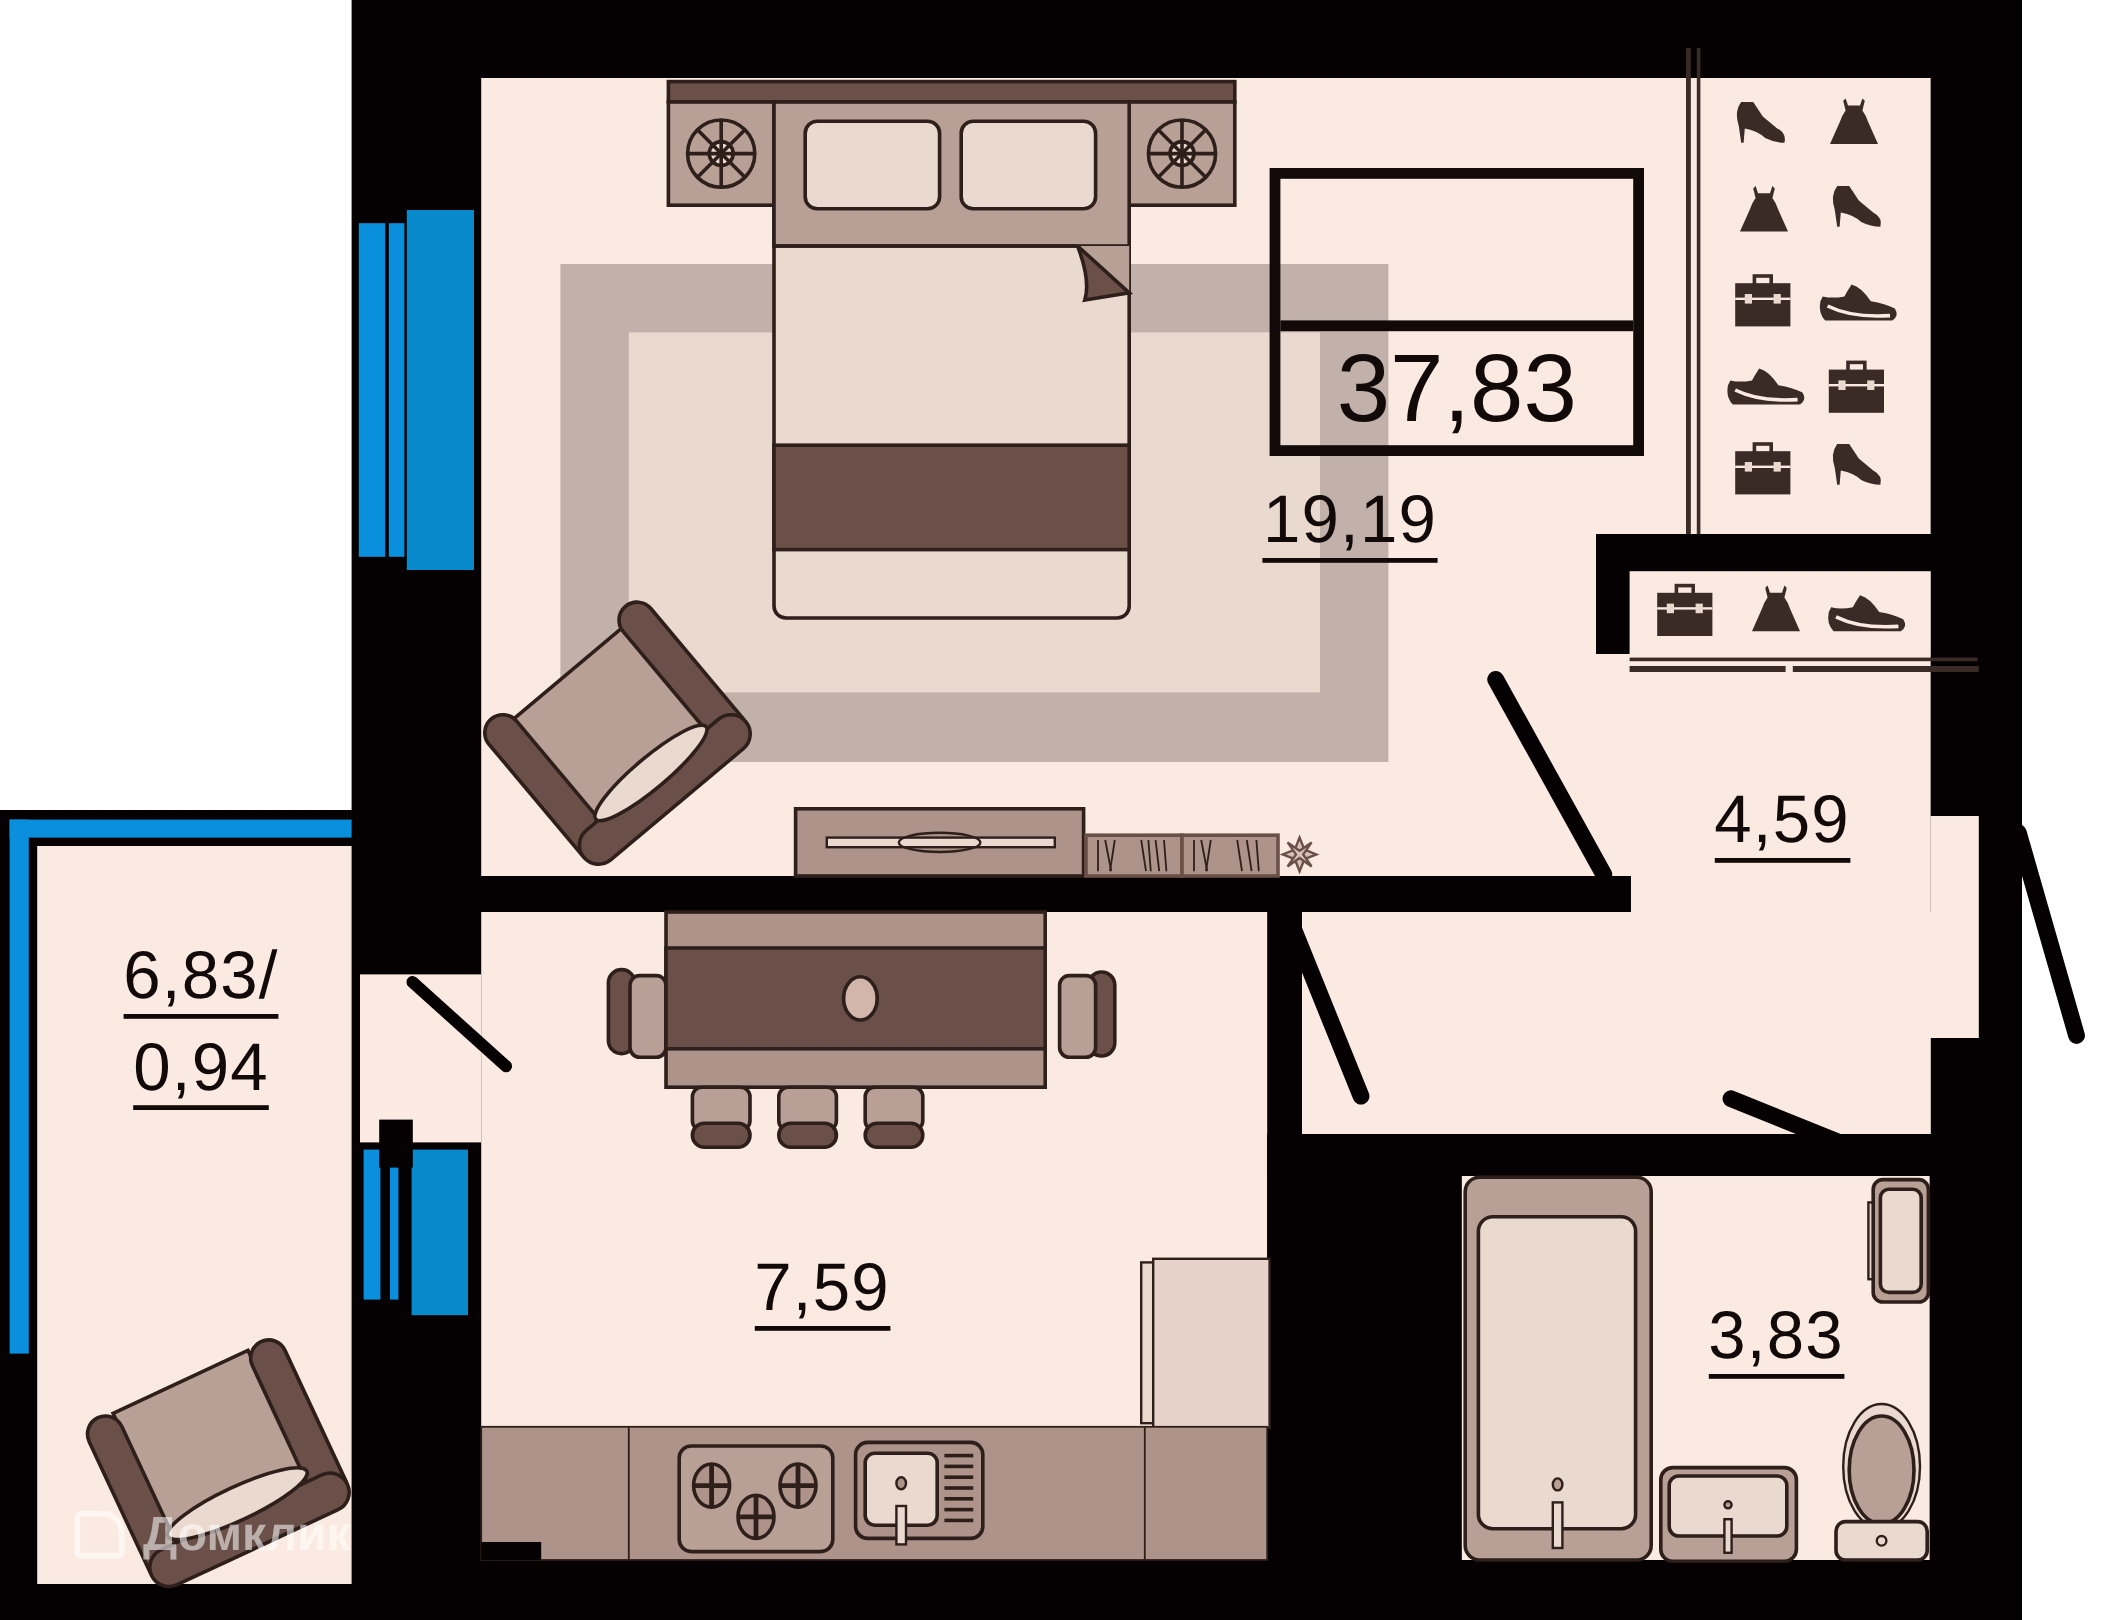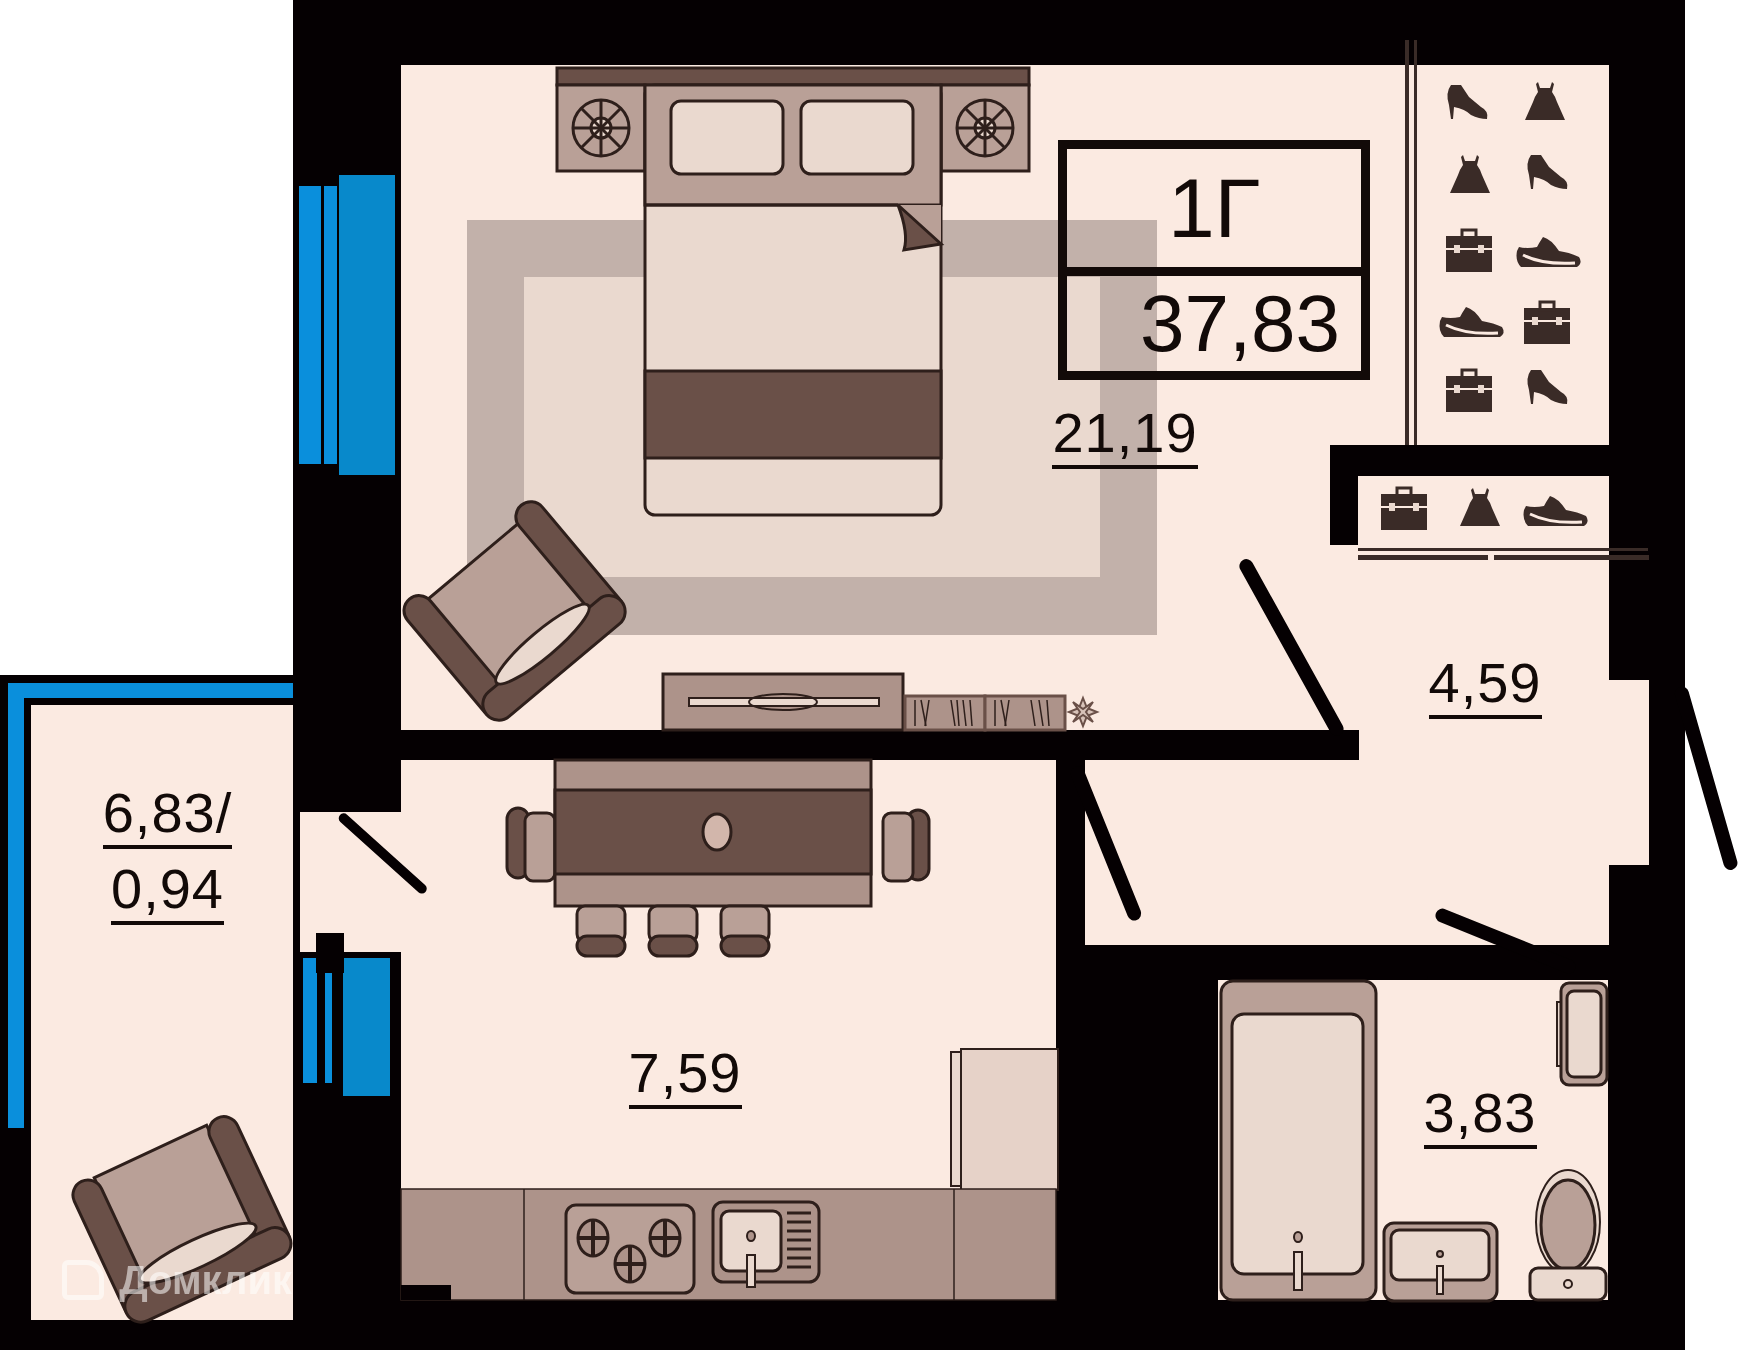--- a/index.html
+++ b/index.html
@@ -275,27 +275,26 @@
   <g transform="translate(120,115) rotate(-25)">
     <rect x="-62" y="-70" width="124" height="110" fill="#b9a097" stroke="#2e1f1b" stroke-width="3"></rect>
     <rect x="-90" y="-72" width="30" height="150" rx="15" fill="#6a5048" stroke="#2e1f1b" stroke-width="3"></rect>
     <rect x="60" y="-72" width="30" height="150" rx="15" fill="#6a5048" stroke="#2e1f1b" stroke-width="3"></rect>
     <rect x="-90" y="50" width="180" height="32" rx="16" fill="#6a5048" stroke="#2e1f1b" stroke-width="3"></rect>
     <ellipse cx="0" cy="42" rx="64" ry="14" fill="#ead9cf" stroke="#2e1f1b" stroke-width="3"></ellipse>
   </g>
 </svg>
 
 <div class="abs" style="left:1058px;top:140px;width:312px;height:240px;border:9px solid #120a08;box-sizing:border-box;">
-  <div style="position:absolute;left:0;top:0;width:100%;height:118px;line-height:118px;text-align:center;font-size:84px;color:#120a08;">1Г</div>
   <div style="position:absolute;left:0;top:118px;width:100%;height:9px;background:#120a08;"></div>
-  <div style="position:absolute;left:0;top:127px;width:100%;height:96px;line-height:96px;text-align:center;font-size:80px;color:#120a08;margin-left:26px;">37,83</div>
+  <div style="position:absolute;left:0;top:127px;width:100%;height:96px;line-height:96px;text-align:center;font-size:80px;color:#120a08;">37,83</div>
 </div>
 
 <div class="lbl" style="left:1045px;top:405px;width:160px;">
-  <span>21,19</span>
+  <span>19,19</span>
 </div>
 <div class="lbl" style="left:1415px;top:655px;width:140px;">
   <span>4,59</span>
 </div>
 <div class="lbl" style="left:615px;top:1045px;width:140px;">
   <span>7,59</span>
 </div>
 <div class="lbl" style="left:1410px;top:1085px;width:140px;">
   <span>3,83</span>
 </div>

